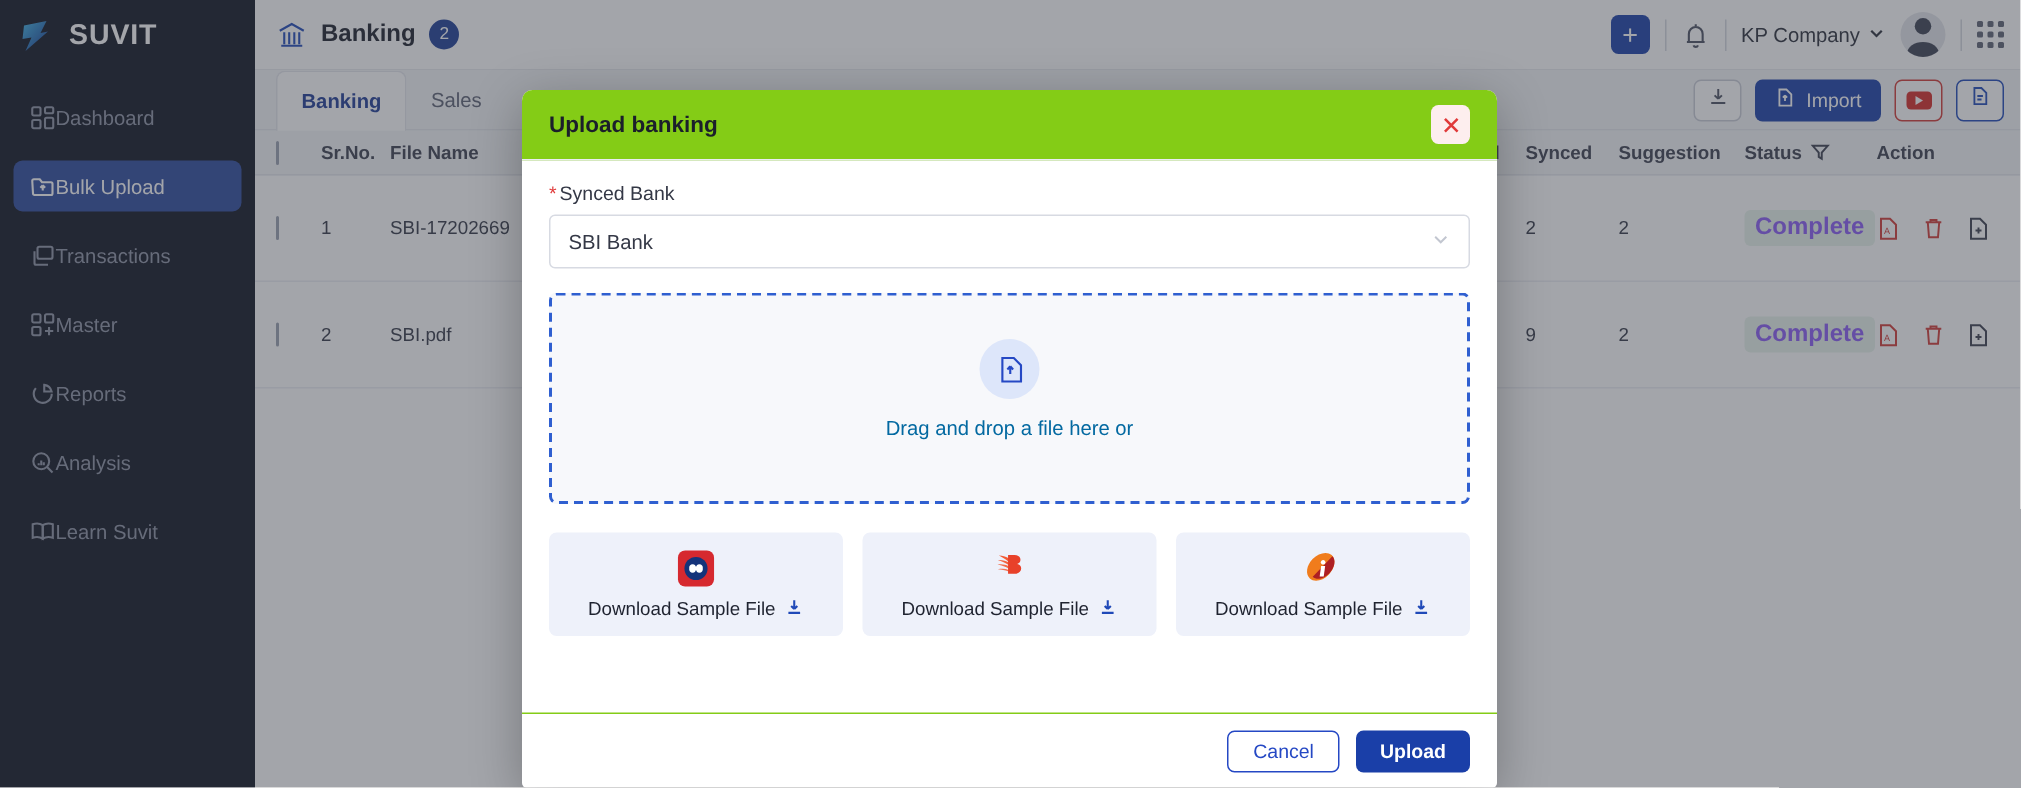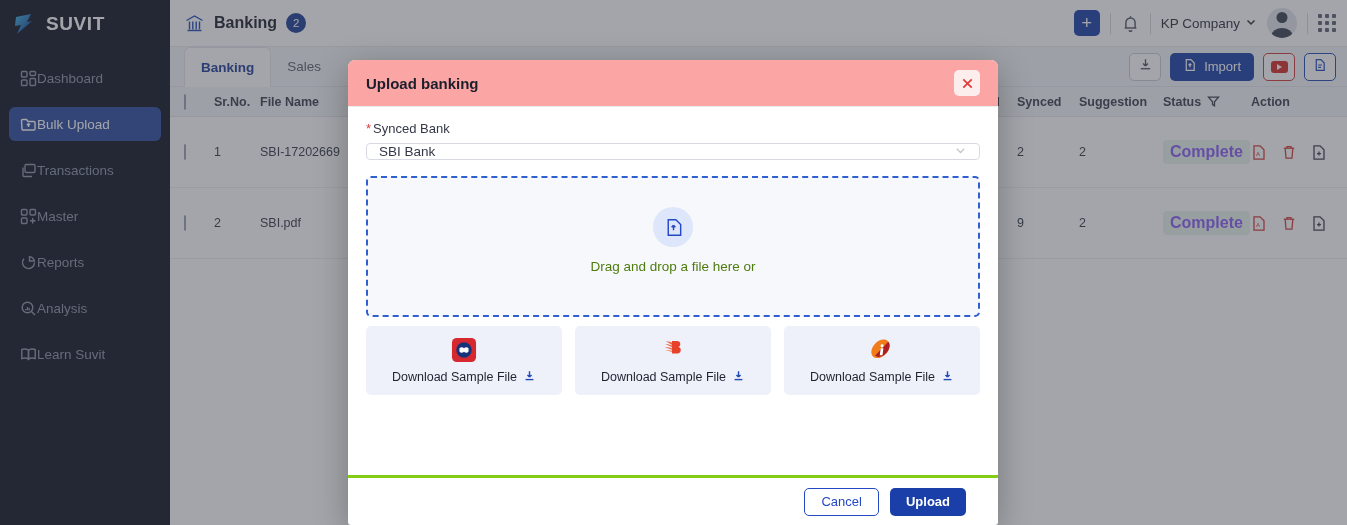--- a/index.html
+++ b/index.html
@@ -119,64 +119,64 @@
   .overlay { position: absolute; inset: 0; background: rgba(60,64,74,0.47); }
 
   
   .modal {
     position: absolute; left: 348px; top: 60px; width: 650px; height: 465px;
     background: #fff; border-radius: 7px 7px 3px 3px; box-shadow: 0 8px 34px rgba(0,0,0,0.28);
     display: flex; flex-direction: column; overflow: hidden;
   }
   .modal-head {
     height: 47px; flex: 0 0 47px; display: flex; align-items: center;
-    padding: 0 18px; border-bottom: 1px solid #eaecf1; background: #fca5a5;
+    padding: 0 18px; border-bottom: 1px solid #eaecf1; background: #84cc16;
   }
   .modal-title { font-size: 15px; font-weight: bold; color: #1b1f2b; }
   .close-btn {
     margin-left: auto; width: 26px; height: 26px; border-radius: 5px; background: #fdeeee;
     display: flex; align-items: center; justify-content: center; color: #e03a3a; font-size: 18px;
   }
   .modal-body { flex: 1; padding: 14px 18px 0 18px; overflow: hidden; }
 
   .field-label { font-size: 13px; color: #343846; margin-bottom: 7px; }
   .field-label .req { color: #e03a3a; margin-right: 2px; }
   .select {
-    height: 17px; border: 1px solid #d7dae2; border-radius: 4px; display: flex; align-items: center;
+    height: 36px; border: 1px solid #d7dae2; border-radius: 4px; display: flex; align-items: center;
     padding: 3px 12px; font-size: 13.5px; color: #343846; background: #fff;
   }
   .select .chev { margin-left: auto; color: #c2c6d0; font-size: 12px; }
 
   .dropzone {
     margin-top: 16px; height: 141px; border: 2px dashed #2f5fd0; border-radius: 5px;
     background: #f7f8fb; display: flex; flex-direction: column; align-items: center; justify-content: center;
   }
   .dz-ico {
     width: 40px; height: 40px; border-radius: 50%; background: #dde6fa;
     display: flex; align-items: center; justify-content: center; margin-bottom: 12px;
   }
-  .dz-text { font-size: 13.5px; color: #4d7c0f; margin-bottom: 12px; }
+  .dz-text { font-size: 13.5px; color: #0369a1; margin-bottom: 12px; }
   .dz-btn {
     height: 27px; border: 1px solid #2f5fd0; border-radius: 5px; background: #fff;
     color: #2548c4; font-size: 13px; display: flex; align-items: center; gap: 7px; padding: 0 13px;
   }
 
   .hint { margin-top: 15px; font-size: 12.5px; color: #2b2f3a; }
 
-  .samples { margin-top: 9px; display: flex; gap: 13px; justify-content: flex-end; }
+  .samples { margin-top: 19px; display: flex; gap: 13px; justify-content: flex-end; }
   .sample {
     flex: 1; height: 69px; background: #eef1fa; border-radius: 5px;
     display: flex; flex-direction: column; align-items: center; justify-content: center; gap: 6px;
   }
   .sample-logo { width: 27px; height: 27px; display: flex; align-items: center; justify-content: center; }
   .sample-label { font-size: 12.5px; color: #1f2330; display: flex; align-items: center; gap: 6px; }
 
   .modal-foot {
-    height: 50px; flex: 0 0 50px; border-top: 3px solid #84cc16;
-    display: flex; align-items: center; justify-content: flex-end; gap: 11px; padding: 0 32px;
+    height: 50px; flex: 0 0 50px; border-top: 1px solid #84cc16;
+    display: flex; align-items: center; justify-content: flex-end; gap: 11px; padding: 0 18px;
   }
   .btn-cancel {
     height: 28px; padding: 0 16px; border: 1px solid #2548c4; border-radius: 5px;
     background: #fff; color: #2548c4; font-size: 13px; display: flex; align-items: center;
   }
   .btn-upload {
     height: 28px; padding: 0 16px; border-radius: 5px;
     background: #1a3fa8; color: #fff; font-size: 13px; display: flex; align-items: center; font-weight: bold;
   }
 </style>

